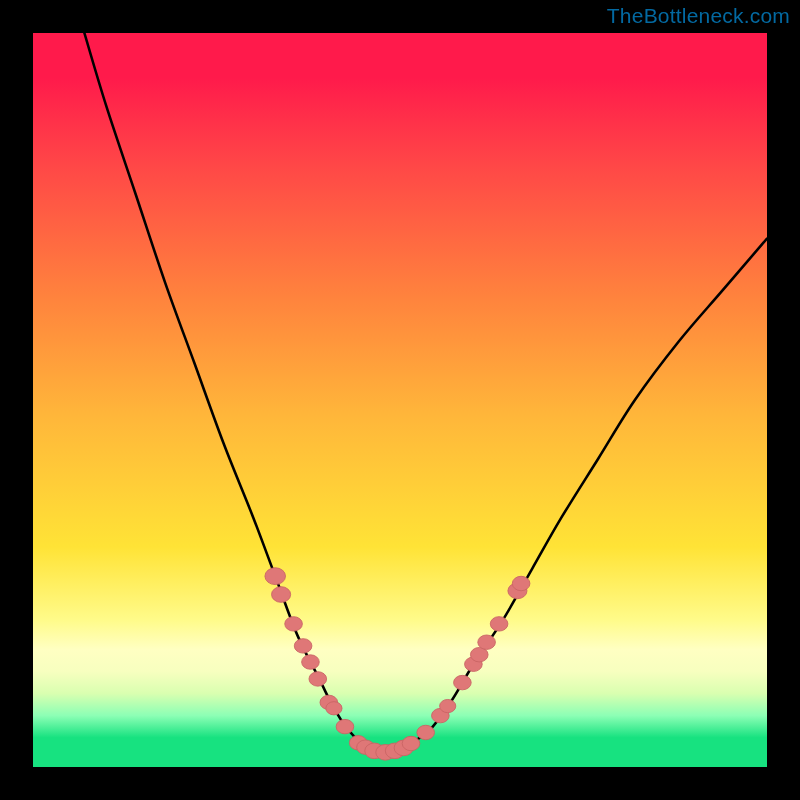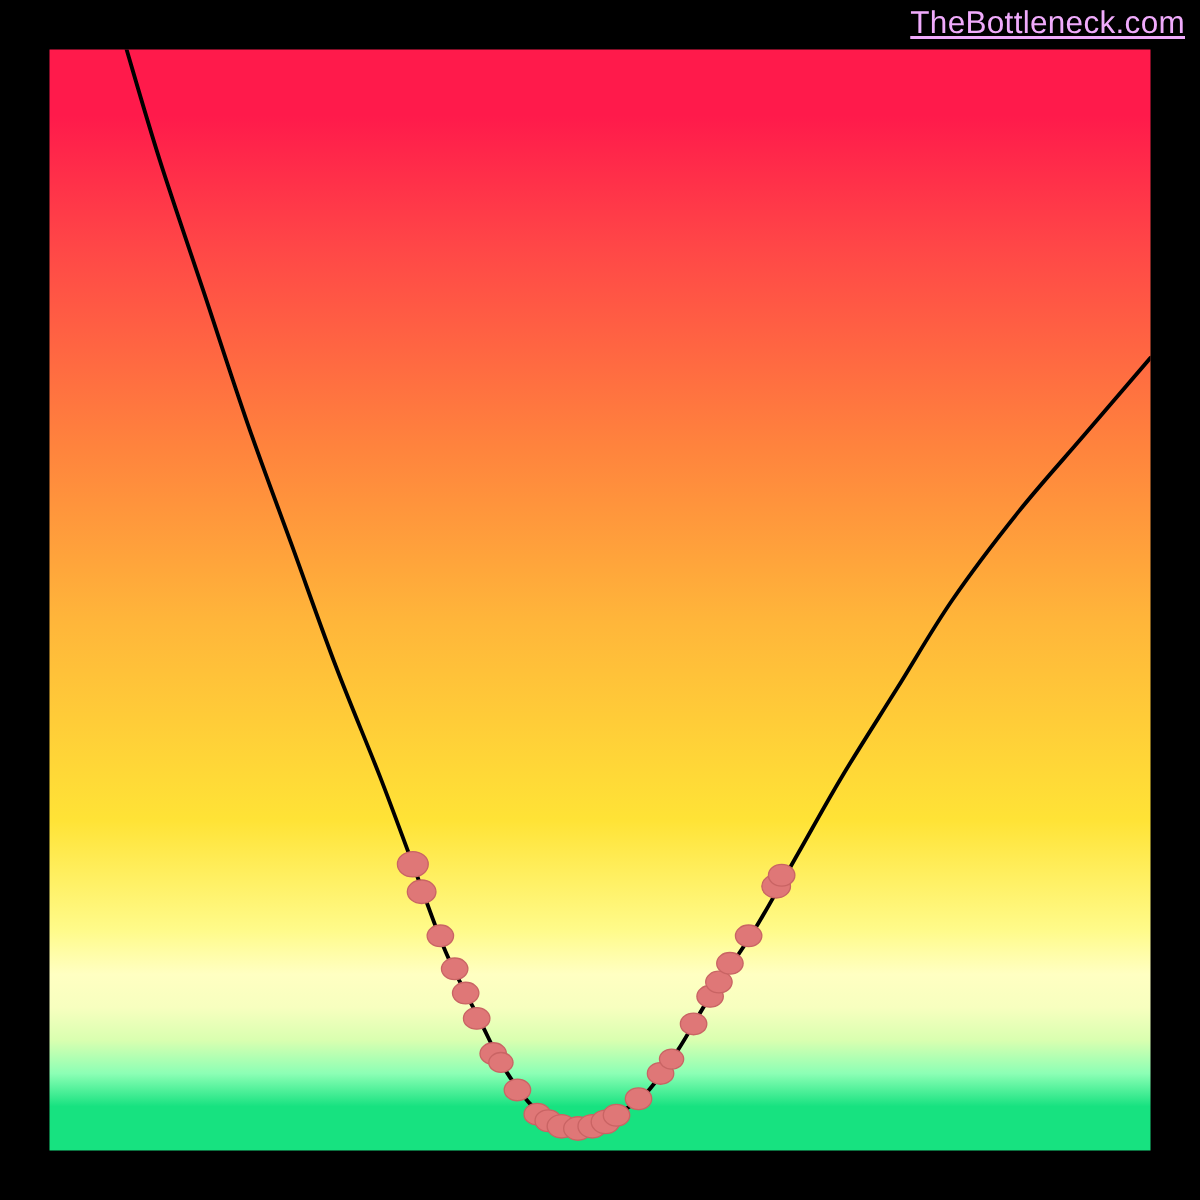--- a/index.html
+++ b/index.html
@@ -39,26 +39,25 @@
       #d9ffb0 90%,
       #8cffb5 93%,
       #17e280 96%,
       #17e280 100%
     );
   }
   .watermark {
     position: absolute;
     top: 4px;
     right: 10px;
-    color: #f0abfc;
+    color: #0369a1;
     font-size: 21px;
     font-weight: 500;
     letter-spacing: 0.2px;
     user-select: none;
-    text-decoration: underline;
   }
   svg.curve {
     position: absolute;
     top: 0;
     left: 0;
     width: 734px;
     height: 734px;
   }
 </style>
 </head>

